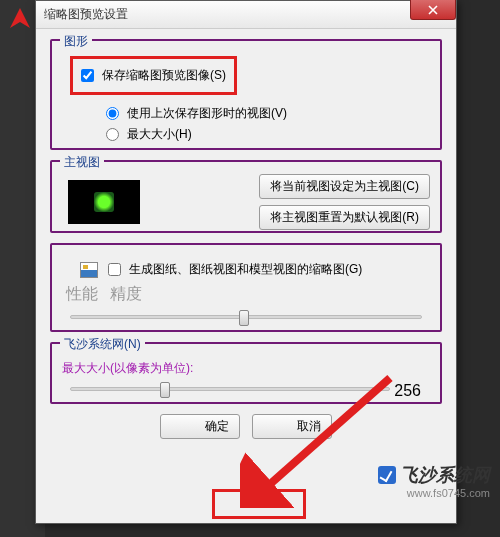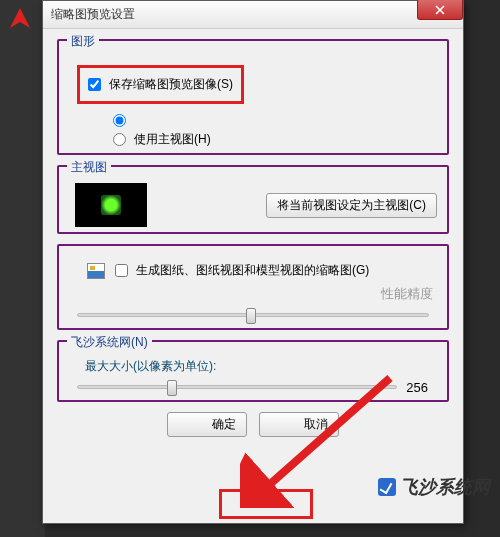--- a/index.html
+++ b/index.html
@@ -20,21 +20,21 @@
     }
     .app-logo {
       position: absolute;
       left: 10px; top: 8px;
       width: 20px; height: 20px;
       background: #d22;
       clip-path: polygon(50% 0%, 100% 100%, 50% 70%, 0% 100%);
     }
     .dialog {
       position: absolute;
-      left: 42px; top: 0;
+      left: 35px; top: 0;
       width: 422px;
       height: 524px;
       background: #f0f0f0;
       border: 1px solid #5a5a5a;
       box-shadow: 2px 2px 8px rgba(0,0,0,0.5);
     }
     .titlebar {
       height: 28px;
       background: linear-gradient(#fdfdfd, #e8e8e8);
       border-bottom: 1px solid #ccc;
@@ -73,21 +73,21 @@
       position: absolute;
       top: -8px;
       left: 8px;
       background: #f0f0f0;
       padding: 0 4px;
       color: #1a3f8a;
     }
     .highlight-box {
       border: 3px solid #e02020;
       padding: 4px 8px;
-      margin: 12px 0 6px 8px;
+      margin: 3px 0 6px 8px;
       display: inline-block;
     }
     .checkbox-row, .radio-row {
       display: flex;
       align-items: center;
       margin: 4px 0 4px 44px;
       gap: 4px;
     }
     .highlight-box .checkbox-row { margin-left: 0; }
     input[type="checkbox"], input[type="radio"] {
@@ -156,32 +156,33 @@
     .slider-thumb {
       position: absolute;
       top: -6px;
       width: 10px; height: 16px;
       background: linear-gradient(#f8f8f8, #d0d0d0);
       border: 1px solid #888;
       border-radius: 2px;
     }
     .slider-labels {
       display: flex;
-      justify-content: flex-end;
+      justify-content: flex-start;
       color: #888;
-      font-size: 13px;
+      font-size: 16px;
       padding: 0 4px;
+      gap: 12px;
     }
     .slider-val {
       position: absolute;
       right: -32px;
       top: -6px;
-      font-size: 13px;
-    }
-    .label-gray { color: #0c4a6e; margin: 4px 16px 2px; }
+      font-size: 16px;
+    }
+    .label-gray { color: #a21caf; margin: 4px 0 2px; }
     .center-gray { text-align: center; color: #888; margin-top: 6px; font-size: 11px; }
     .bottom-buttons {
       display: flex;
       justify-content: center;
       gap: 12px;
       margin-top: 6px;
     }
     .bottom-buttons .btn { min-width: 74px; padding-left: 44px; }
     .ok-highlight {
       position: absolute;
@@ -255,35 +256,37 @@
     <div class="fieldset">
       <span class="fieldset-legend">图形</span>
       <div class="highlight-box">
         <label class="checkbox-row">
           <input type="checkbox" checked="" style="">
           <span>保存缩略图预览图像(S)</span>
         </label>
       </div>
       <label class="radio-row">
         <input type="radio" name="viewmode" checked="" style="">
+        <span>使用上次保存图形时的视图(V)</span>
       </label>
       <label class="radio-row">
         <input type="radio" name="viewmode" style="">
-        <span>使用主视图(H)</span>
+        <span>最大大小(H)</span>
       </label>
     </div>
 
     <div class="fieldset">
       <span class="fieldset-legend">主视图</span>
       <div class="row-flex">
         <div class="thumb-preview">
           <div class="thumb-inner"></div>
         </div>
         <div class="btn-stack">
           <button class="btn">将当前视图设定为主视图(C)</button>
+          <button class="btn">将主视图重置为默认视图(R)</button>
         </div>
       </div>
     </div>
 
     <div class="fieldset">
       <label class="checkbox-row" style="margin-left:18px">
         <span class="sheet-icon"></span>
         <input type="checkbox" style="">
         <span>生成图纸、图纸视图和模型视图的缩略图(G)</span>
       </label>
@@ -321,13 +324,14 @@
     </marker>
   </defs>
   <path d="M150,10 L20,125" stroke="#e02020" stroke-width="8" marker-end="url(#ah)" fill="none"></path>
 </svg>
 
 <div class="watermark">
   <div class="wm-title">
     <span class="wm-ico"></span>
     <span>飞沙系统网</span>
   </div>
+  <div class="wm-url">www.fs0745.com</div>
 </div>
 
 </body></html>

